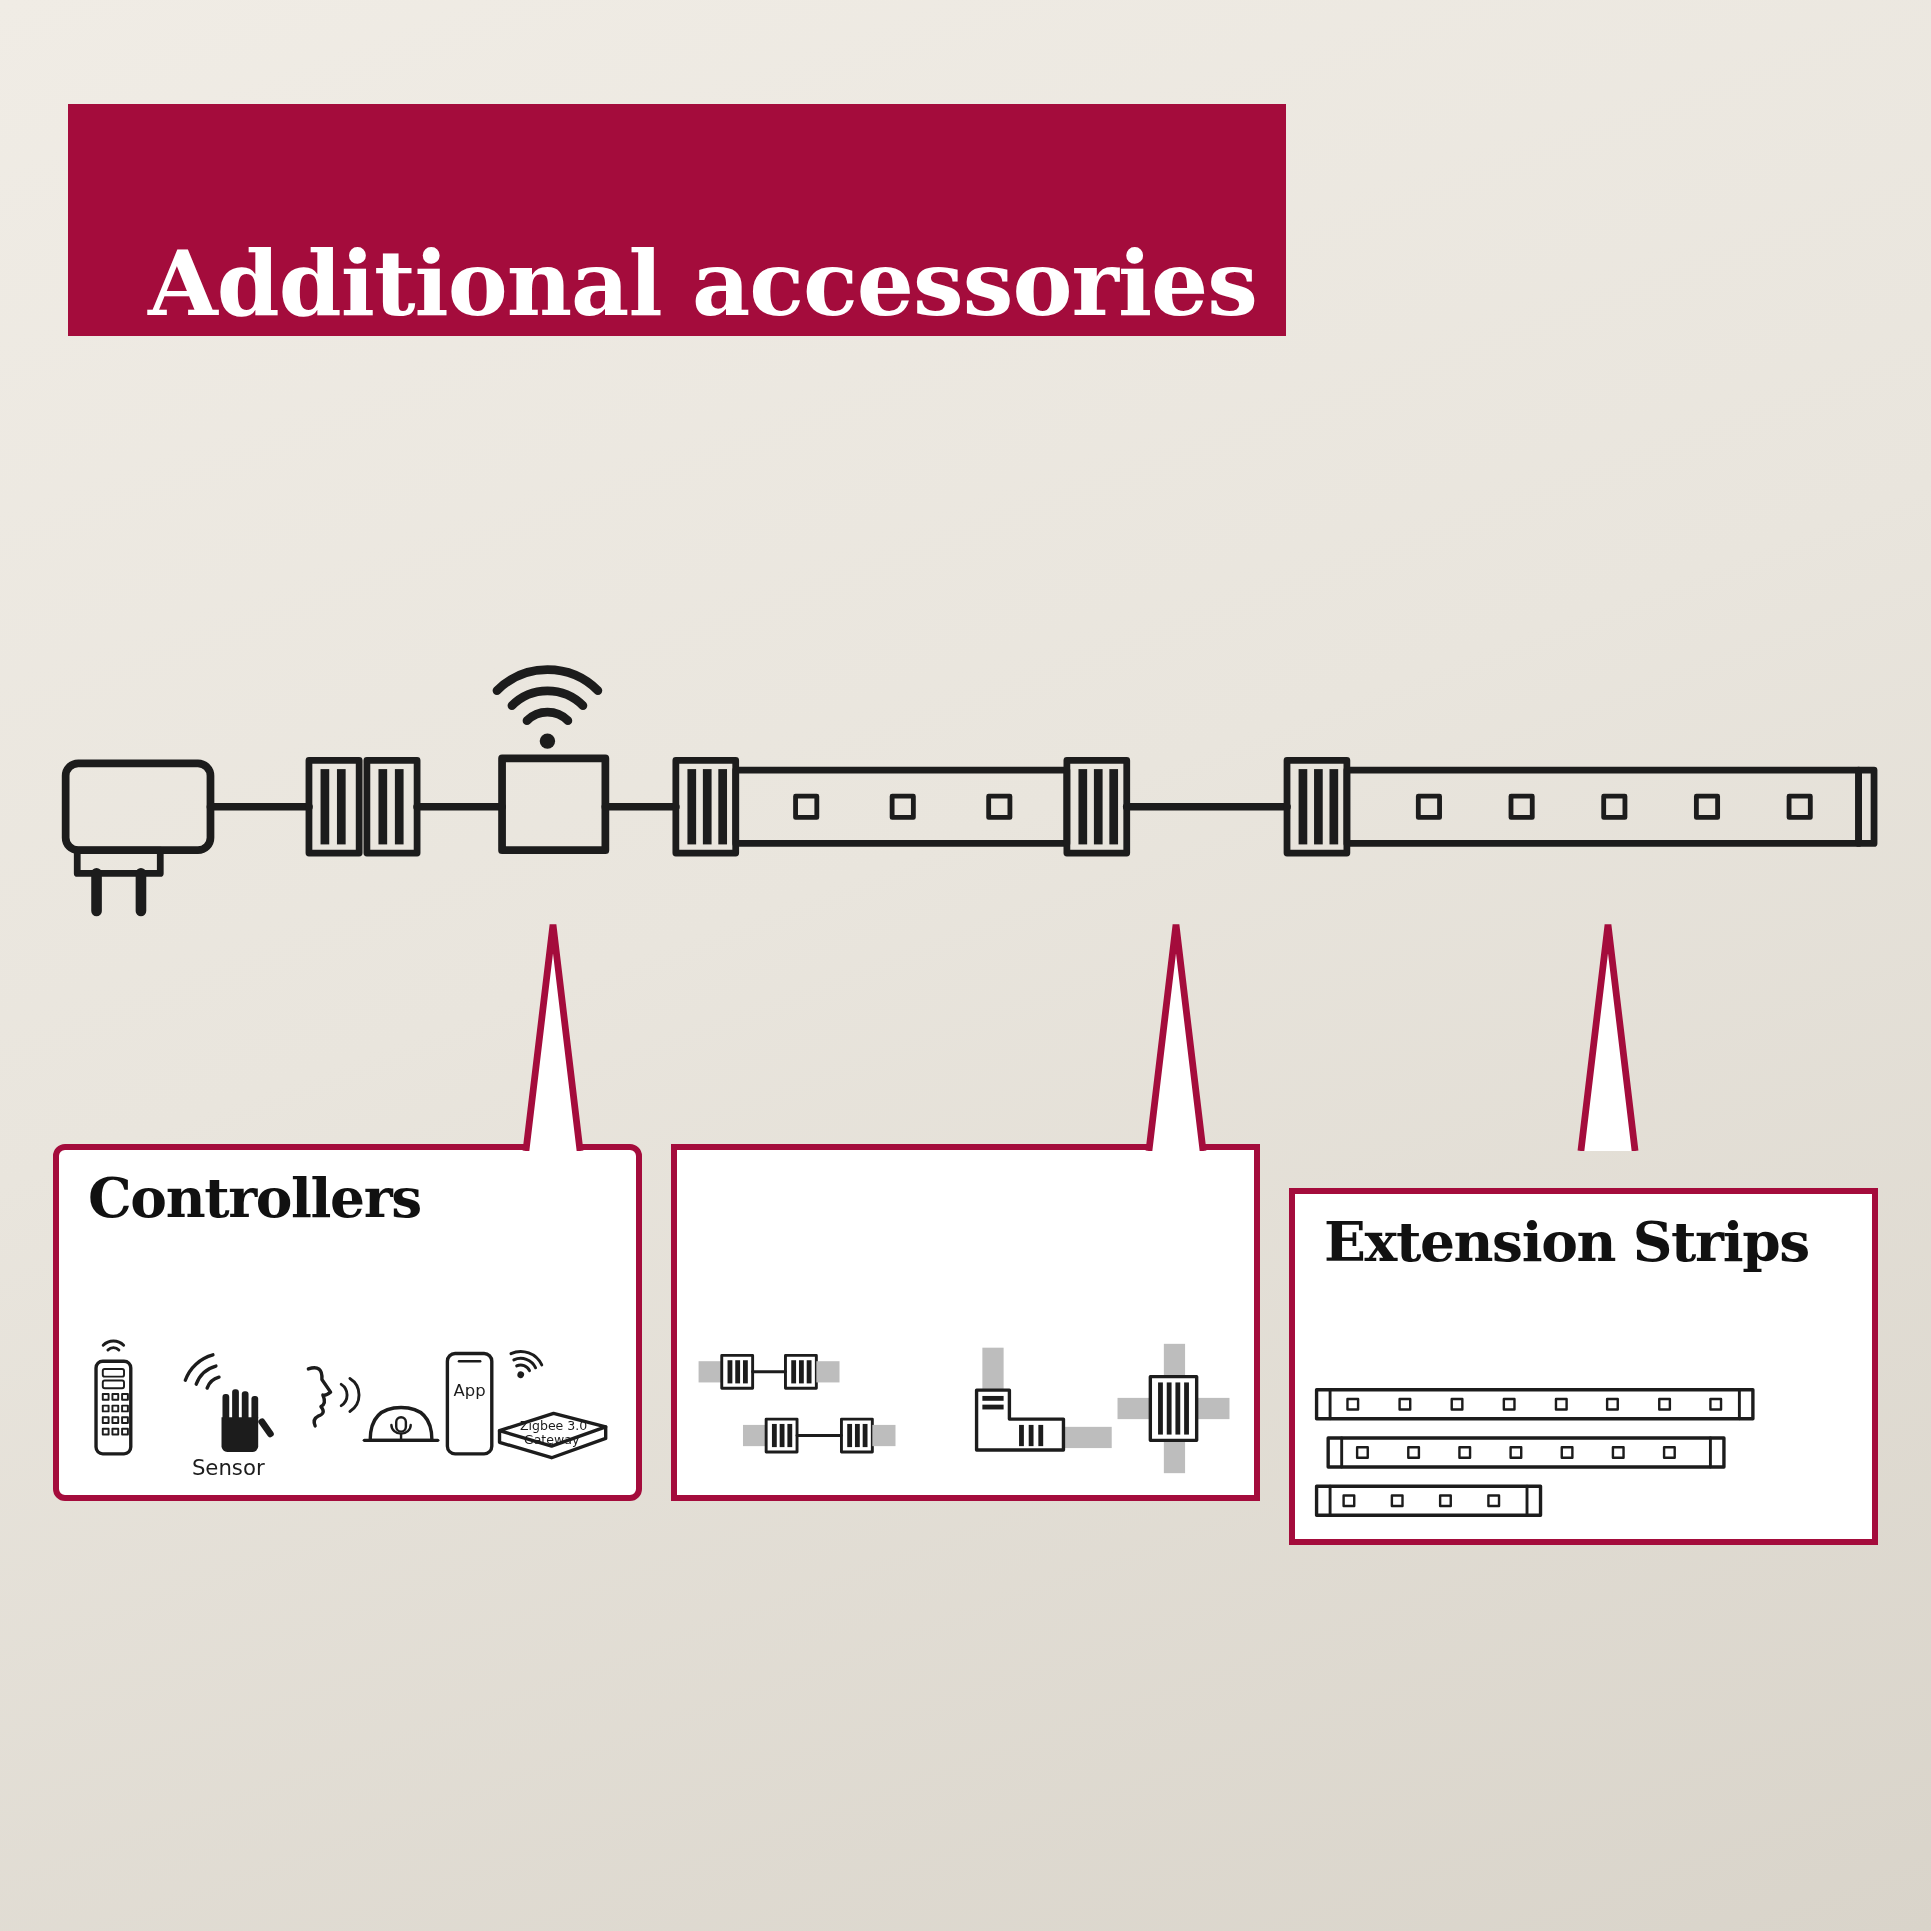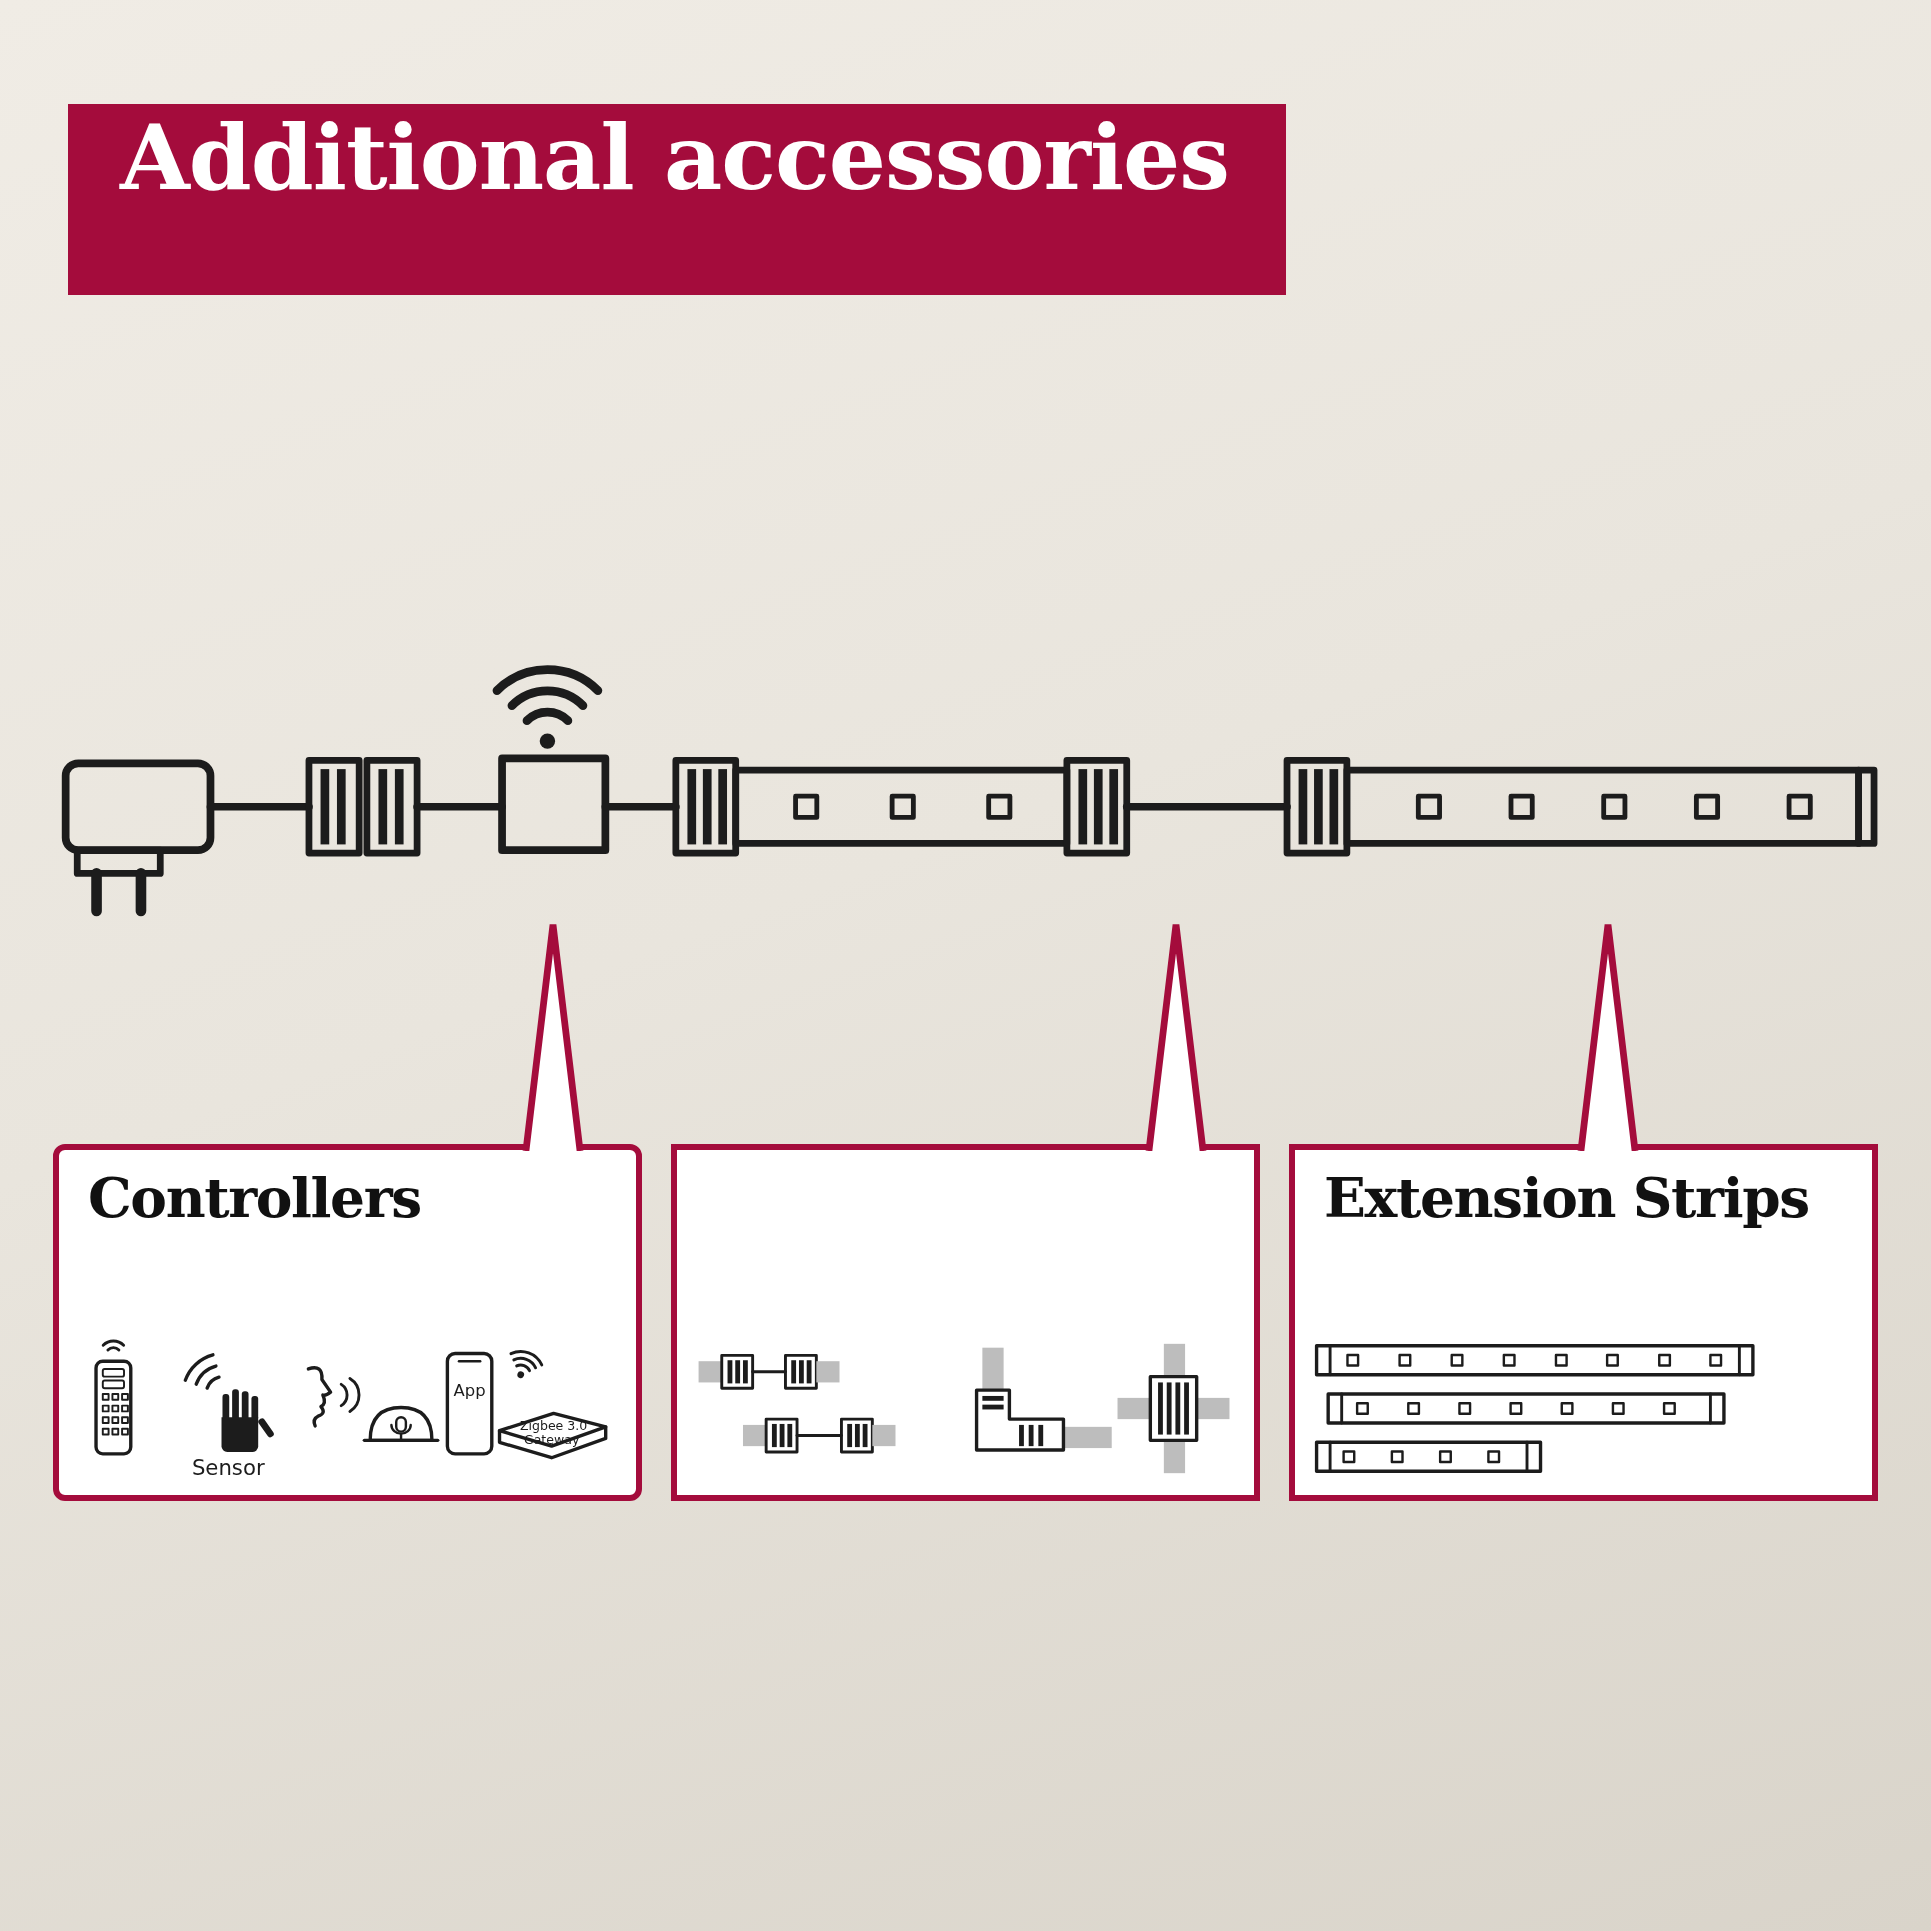--- a/index.html
+++ b/index.html
@@ -2,40 +2,40 @@
 <html><head>
 <meta charset="utf-8">
 <style>
   html,body{margin:0;padding:0;}
   body{
     width:1931px;height:1931px;position:relative;overflow:hidden;
     background:linear-gradient(160deg,#f0ece5 0%,#e9e5dd 45%,#d9d4ca 100%);
     font-family:"DejaVu Sans",sans-serif;color:#1c1c1c;
   }
   .banner{
-    position:absolute;left:68px;top:104px;width:1218px;height:191px;
-    background:#a40c3c;display:flex;align-items:flex-start;
-    padding-left:52px;box-sizing:border-box;
+    position:absolute;left:68px;top:104px;width:1218px;height:232px;
+    background:#a40c3c;display:flex;align-items:flex-end;
+    padding-left:80px;box-sizing:border-box;
   }
   .banner span{
     font-family:"DejaVu Serif",serif;font-weight:700;font-size:90px;
     color:#ffffff;letter-spacing:-1px;white-space:nowrap;
   }
   #schematic{position:absolute;left:0;top:517px;z-index:1;}
   .pointer{position:absolute;top:917px;z-index:3;}
   #pointer-1{left:519px;}
   #pointer-2{left:1142px;}
   #pointer-3{left:1574px;}
   .callout{
     position:absolute;top:1144px;width:589px;height:357px;
     background:#ffffff;border:6.8px solid #a40c3c;box-sizing:border-box;z-index:2;
   }
   #callout-1{left:53px;border-radius:12px;}
   #callout-2{left:671px;}
-  #callout-3{left:1289px;}
+  #callout-3{left:1289px;margin-top:44px;}
   .callout-title{
     position:absolute;left:29px;top:15.4px;
     font-family:"DejaVu Serif",serif;font-weight:700;font-size:55px;
     letter-spacing:-1.4px;color:#111111;white-space:nowrap;
   }
   .callout-icons{position:absolute;left:9.7px;top:186px;}
   svg text{font-family:"DejaVu Sans",sans-serif;fill:#1c1c1c;}
 </style>
 </head>
 <body>

